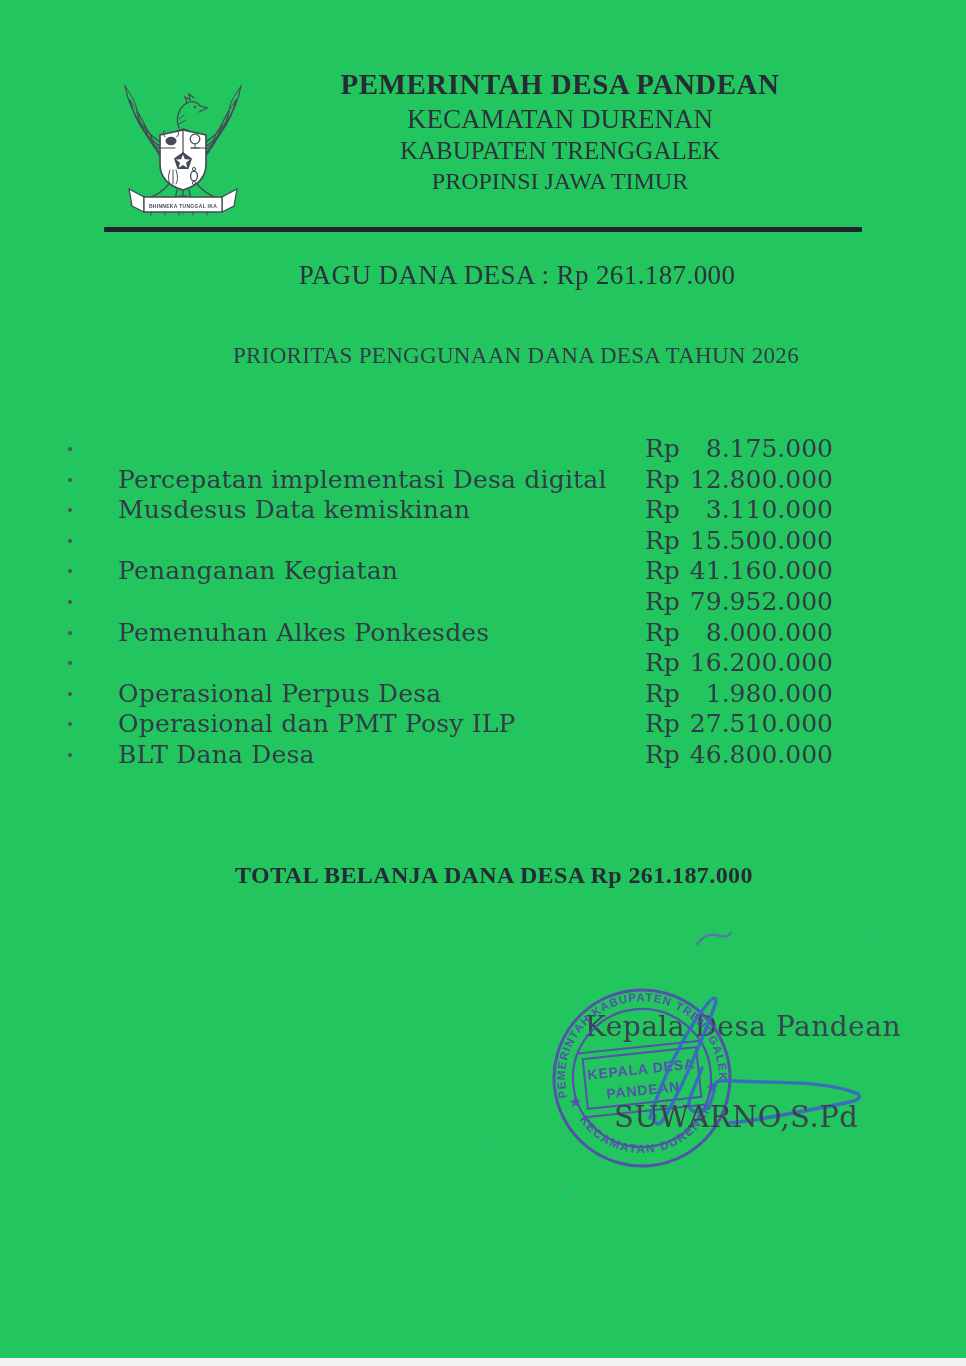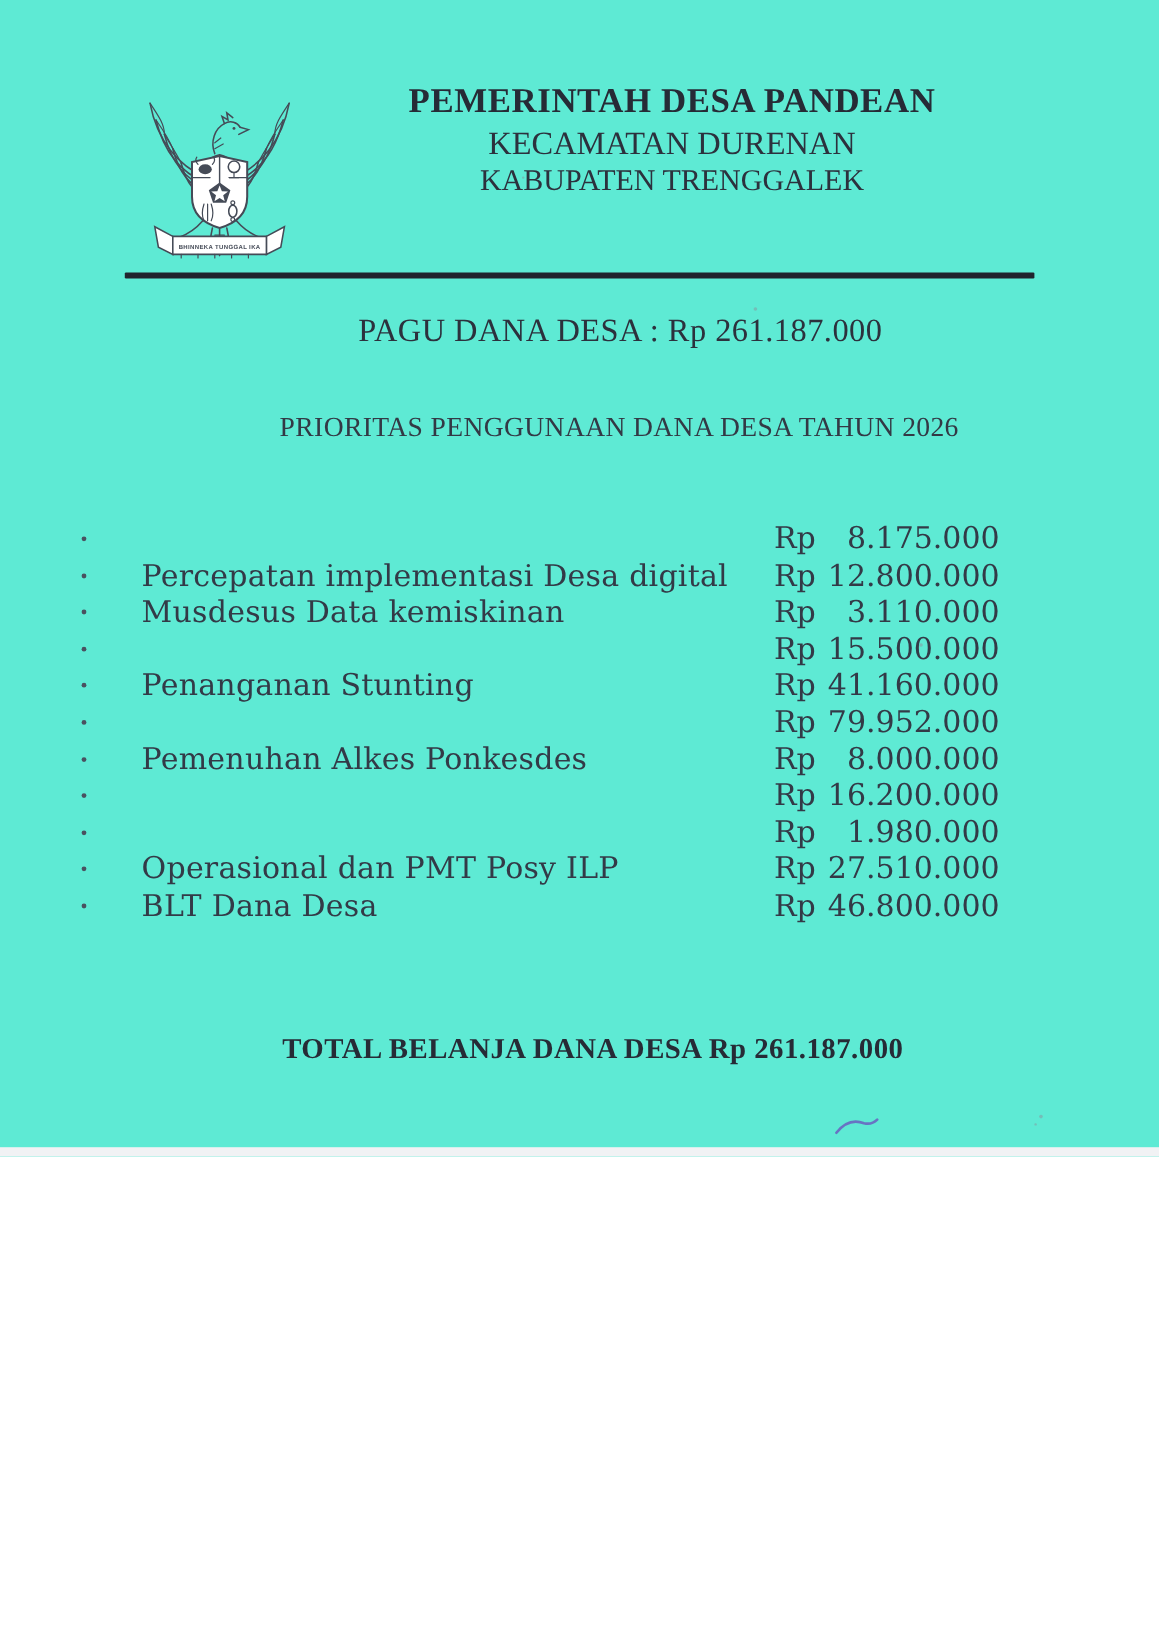--- a/index.html
+++ b/index.html
@@ -1,16 +1,16 @@
 <!DOCTYPE html>
 <html><head>
 <meta charset="utf-8">
 <style>
   html,body{margin:0;padding:0;background:#ffffff;}
-  .page{position:relative;width:966px;height:964px;background:#5eead4;overflow:hidden;
+  .page{position:relative;width:966px;height:1366px;background:#22c55e;overflow:hidden;
         font-family:"Liberation Serif", serif;color:#323847;}
   
   .emblem{position:absolute;left:112px;top:74px;width:142px;height:146px;}
   .letterhead{position:absolute;left:260px;top:66px;width:600px;text-align:center;}
   .lh1{font-size:29px;font-weight:bold;letter-spacing:.5px;color:#262b36;line-height:37px;}
   .lh2{font-size:27px;line-height:32px;color:#2c313d;}
   .lh3{font-size:25px;line-height:31px;color:#2c313d;}
   .lh4{font-size:24px;line-height:30px;color:#2c313d;}
   .rule{position:absolute;left:104px;top:227px;width:758px;height:5px;background:#20242d;border-radius:1px;}
   
@@ -103,20 +103,21 @@
       <path d="M31,123 L109,123 L109,138 L31,138 Z" fill="#ffffff" stroke-width="1.3"></path>
       <path d="M38,138 l0,3 M52,138 l0,3 M66,138 l0,3 M80,138 l0,3 M94,138 l0,3" stroke-width="1"></path>
     </g>
     <text x="70" y="133.5" text-anchor="middle" font-size="5" font-weight="bold" fill="#454b57" letter-spacing=".3">BHINNEKA TUNGGAL IKA</text>
   </svg>
 
   <div class="letterhead">
     <div class="lh1">PEMERINTAH DESA PANDEAN</div>
     <div class="lh2">KECAMATAN DURENAN</div>
     <div class="lh3">KABUPATEN TRENGGALEK</div>
+    <div class="lh4">PROPINSI JAWA TIMUR</div>
   </div>
   <div class="rule"></div>
 
   <div class="pagu">PAGU DANA DESA : Rp 261.187.000</div>
   <div class="priority">PRIORITAS PENGGUNAAN DANA DESA TAHUN 2026</div>
 
   <div class="list">
     <div class="row">
       <span class="bullet"></span>
       <span class="amt">
@@ -142,21 +143,21 @@
     </div>
     <div class="row">
       <span class="bullet"></span>
       <span class="amt">
           <span>Rp</span>
           <span>15.500.000</span>
         </span>
     </div>
     <div class="row">
       <span class="bullet"></span>
-      <span class="lbl">Penanganan Stunting</span>
+      <span class="lbl">Penanganan Kegiatan</span>
       <span class="amt">
           <span>Rp</span>
           <span>41.160.000</span>
         </span>
     </div>
     <div class="row">
       <span class="bullet"></span>
       <span class="amt">
           <span>Rp</span>
           <span>79.952.000</span>
@@ -172,20 +173,21 @@
     </div>
     <div class="row">
       <span class="bullet"></span>
       <span class="amt">
           <span>Rp</span>
           <span>16.200.000</span>
         </span>
     </div>
     <div class="row">
       <span class="bullet"></span>
+      <span class="lbl">Operasional Perpus Desa</span>
       <span class="amt">
           <span>Rp</span>
           <span>1.980.000</span>
         </span>
     </div>
     <div class="row">
       <span class="bullet"></span>
       <span class="lbl">Operasional dan PMT Posy ILP</span>
       <span class="amt">
           <span>Rp</span>

